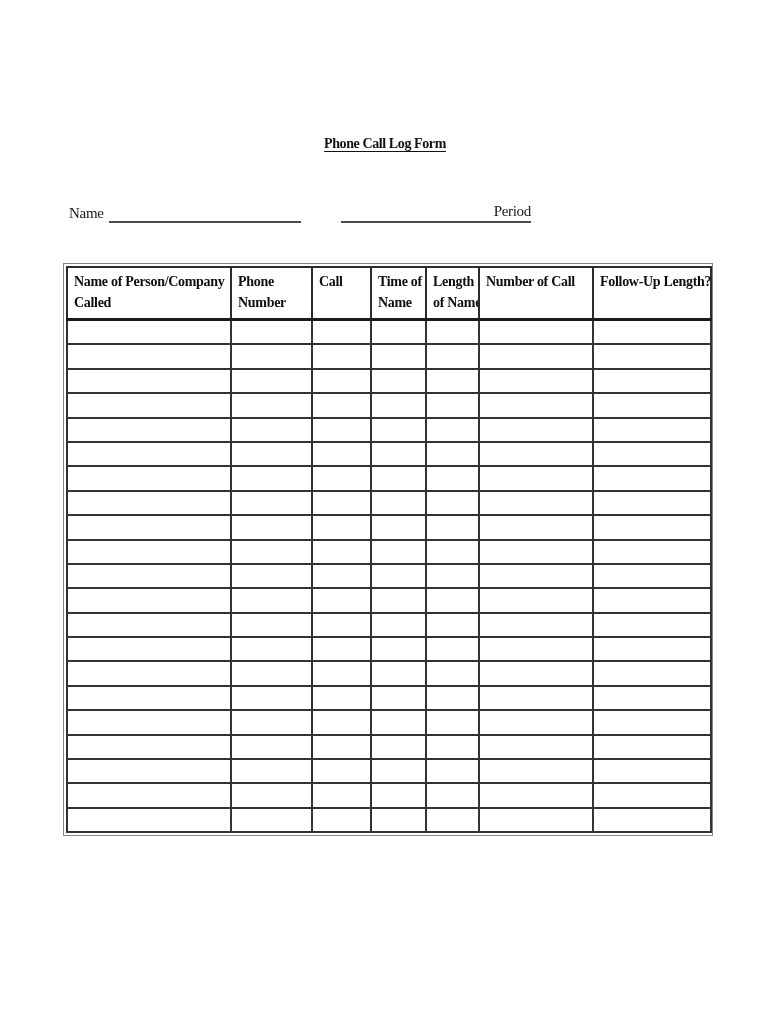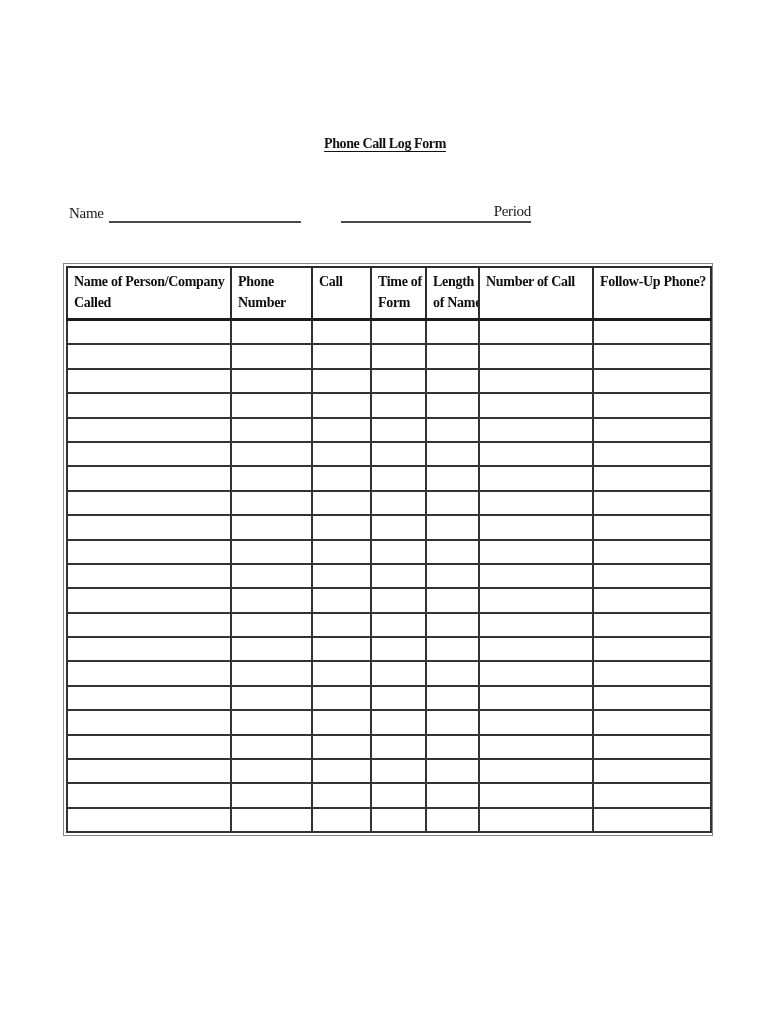--- a/index.html
+++ b/index.html
@@ -131,25 +131,25 @@
           <col class="c7">
       </colgroup>
       <thead>
         <tr>
           <th>Name of Person/Company
 Called</th>
           <th>Phone
 Number</th>
           <th>Call</th>
           <th>Time of
-Form</th>
+Name</th>
           <th>Length
 of Name</th>
           <th>Number of Call</th>
-          <th>Follow-Up Phone?</th>
+          <th>Follow-Up Length?</th>
         </tr>
       </thead>
       <tbody id="log-body">
           <tr>
             <td></td>
             <td></td>
             <td></td>
             <td></td>
             <td></td>
             <td></td>

